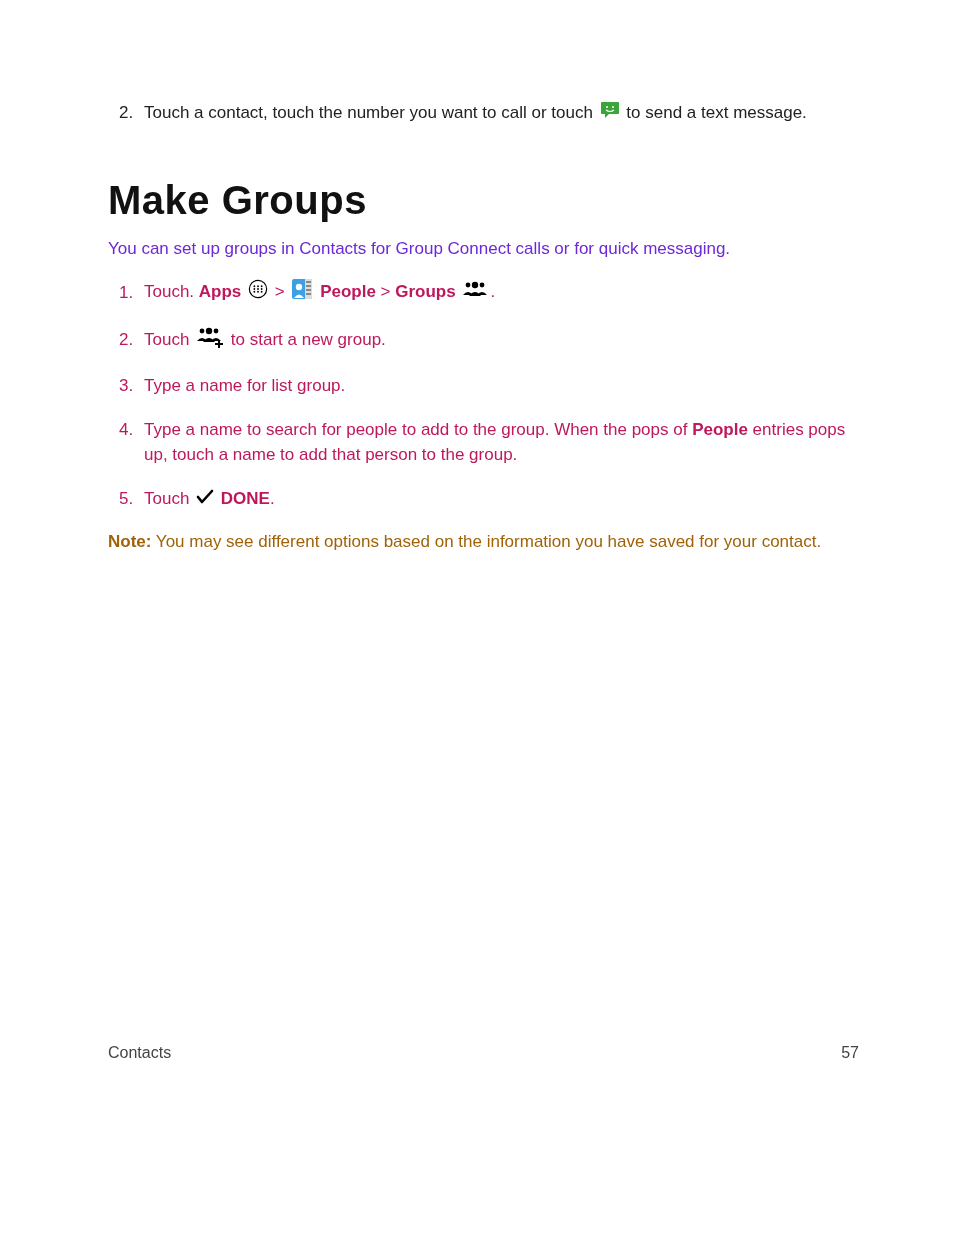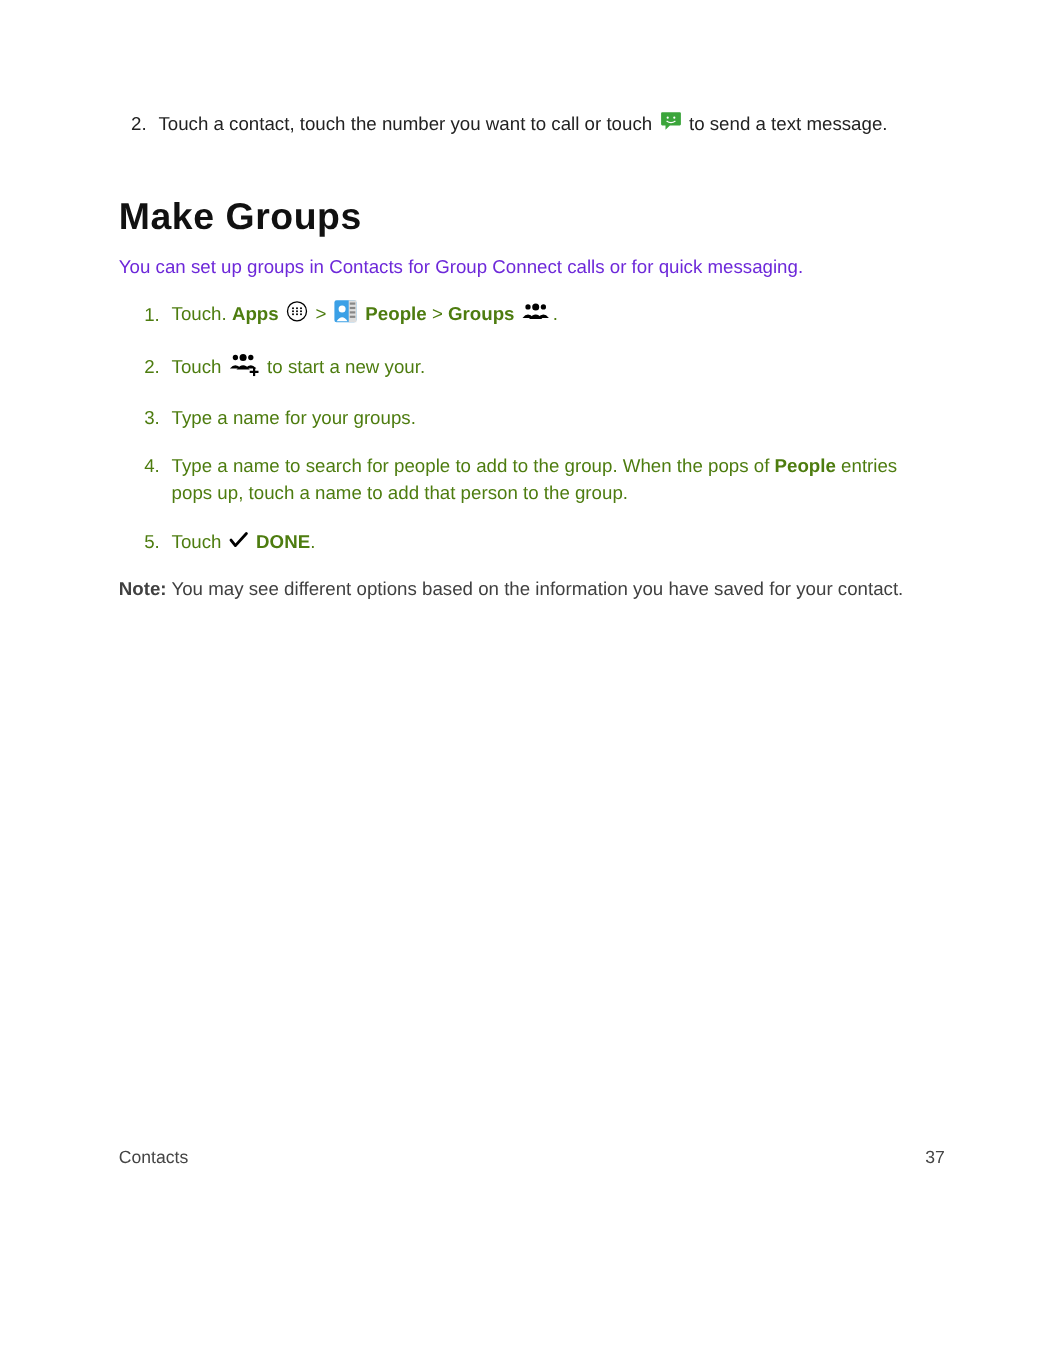--- a/index.html
+++ b/index.html
@@ -28,51 +28,51 @@
   }
   ol.top-list > li {
     padding-left: 6px;
   }
   ol.top-list > li::marker {
     color: #222;
   }
   h1.heading {
     font-family: Arial, Helvetica, sans-serif;
     font-weight: 900;
-    font-size: 34px;
+    font-size: 40px;
     letter-spacing: 0.5px;
     margin: 50px 0 14px 0;
     color: #111;
   }
   p.intro {
     font-size: 17px;
     margin: 0 0 18px 0;
     color: #6d28d9;
     line-height: 1.4;
   }
   ol.steps {
-    margin: 12px;
+    margin: 0;
     padding-left: 30px;
     font-size: 17px;
-    color: #4d7c0f;
+    color: #be185d;
   }
   ol.steps > li {
     padding-left: 6px;
     margin-bottom: 18px;
     line-height: 1.5;
   }
   .bold { font-weight: 700; }
   .inline-icon {
     display: inline-block;
     vertical-align: middle;
     margin: 0 2px;
   }
   .note {
     font-size: 17px;
-    color: #404040;
+    color: #a16207;
     margin-top: 4px;
     line-height: 1.4;
   }
   .note-label { font-weight: 700; }
   .footer {
     position: absolute;
     bottom: 62px;
     left: 108px;
     right: 95px;
     display: flex;
@@ -156,25 +156,25 @@
           <circle cx="6" cy="5" r="2.4" fill="#000"></circle>
           <circle cx="13" cy="5" r="3.2" fill="#000"></circle>
           <circle cx="20" cy="5" r="2.4" fill="#000"></circle>
           <path d="M1 15 q5 -6 10 0 z" fill="#000"></path>
           <path d="M7 16 q6 -8 12 0 z" fill="#000"></path>
           <path d="M15 15 q5 -6 10 0 z" fill="#000"></path>
           <line x1="23" y1="14" x2="23" y2="22" stroke="#000" stroke-width="2"></line>
           <line x1="19" y1="18" x2="27" y2="18" stroke="#000" stroke-width="2"></line>
         </svg>
       </span>
-      <span> to start a new your.</span>
+      <span> to start a new group.</span>
     </li>
 
     <li>
-      <span>Type a name for your groups.</span>
+      <span>Type a name for list group.</span>
     </li>
 
     <li>
       <span>Type a name to search for people to add to the group. When the pops of </span><span class="bold">People</span><span> entries pops up, touch a name to add that person to the group.</span>
     </li>
 
     <li>
       <span>Touch </span>
       <span class="inline-icon">
         <svg width="18" height="16" viewBox="0 0 18 16">
@@ -184,16 +184,16 @@
     </li>
 
   </ol>
 
   <p class="note">
     <span class="note-label">Note:</span><span> You may see different options based on the information you have saved for your contact.</span>
   </p>
 
   <div class="footer">
     <span>Contacts</span>
-    <span>37</span>
+    <span>57</span>
   </div>
 
 </div>
 
 </body></html>

